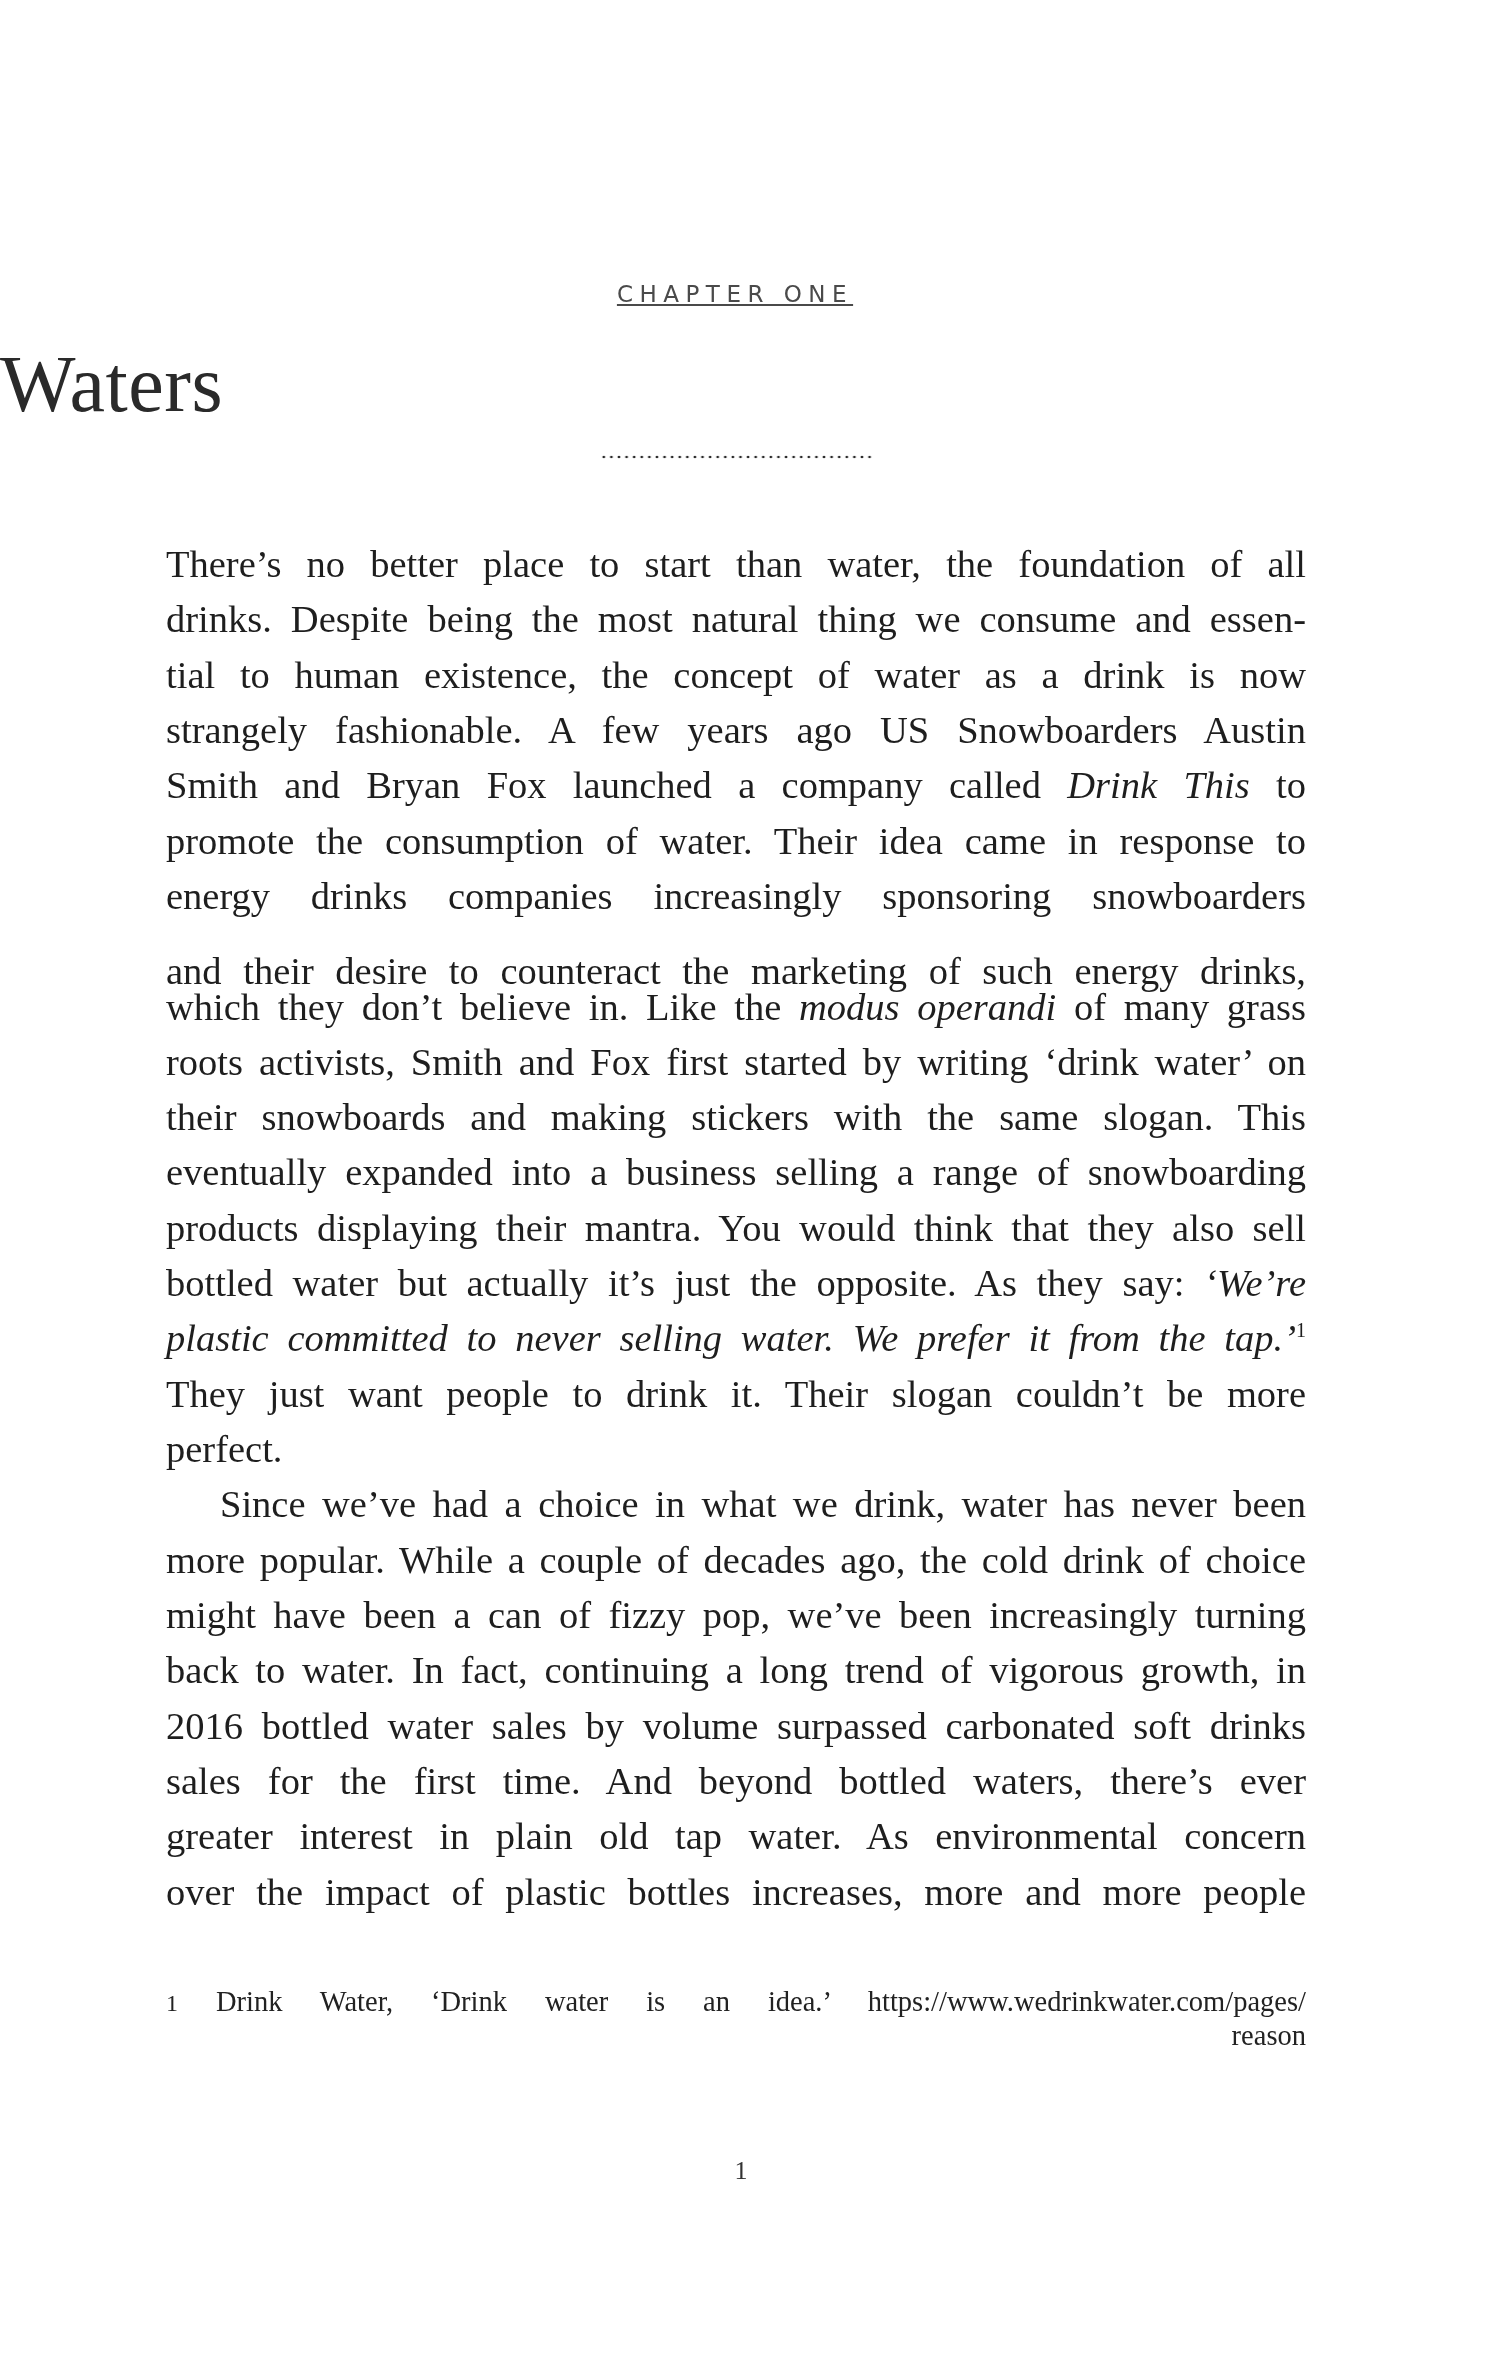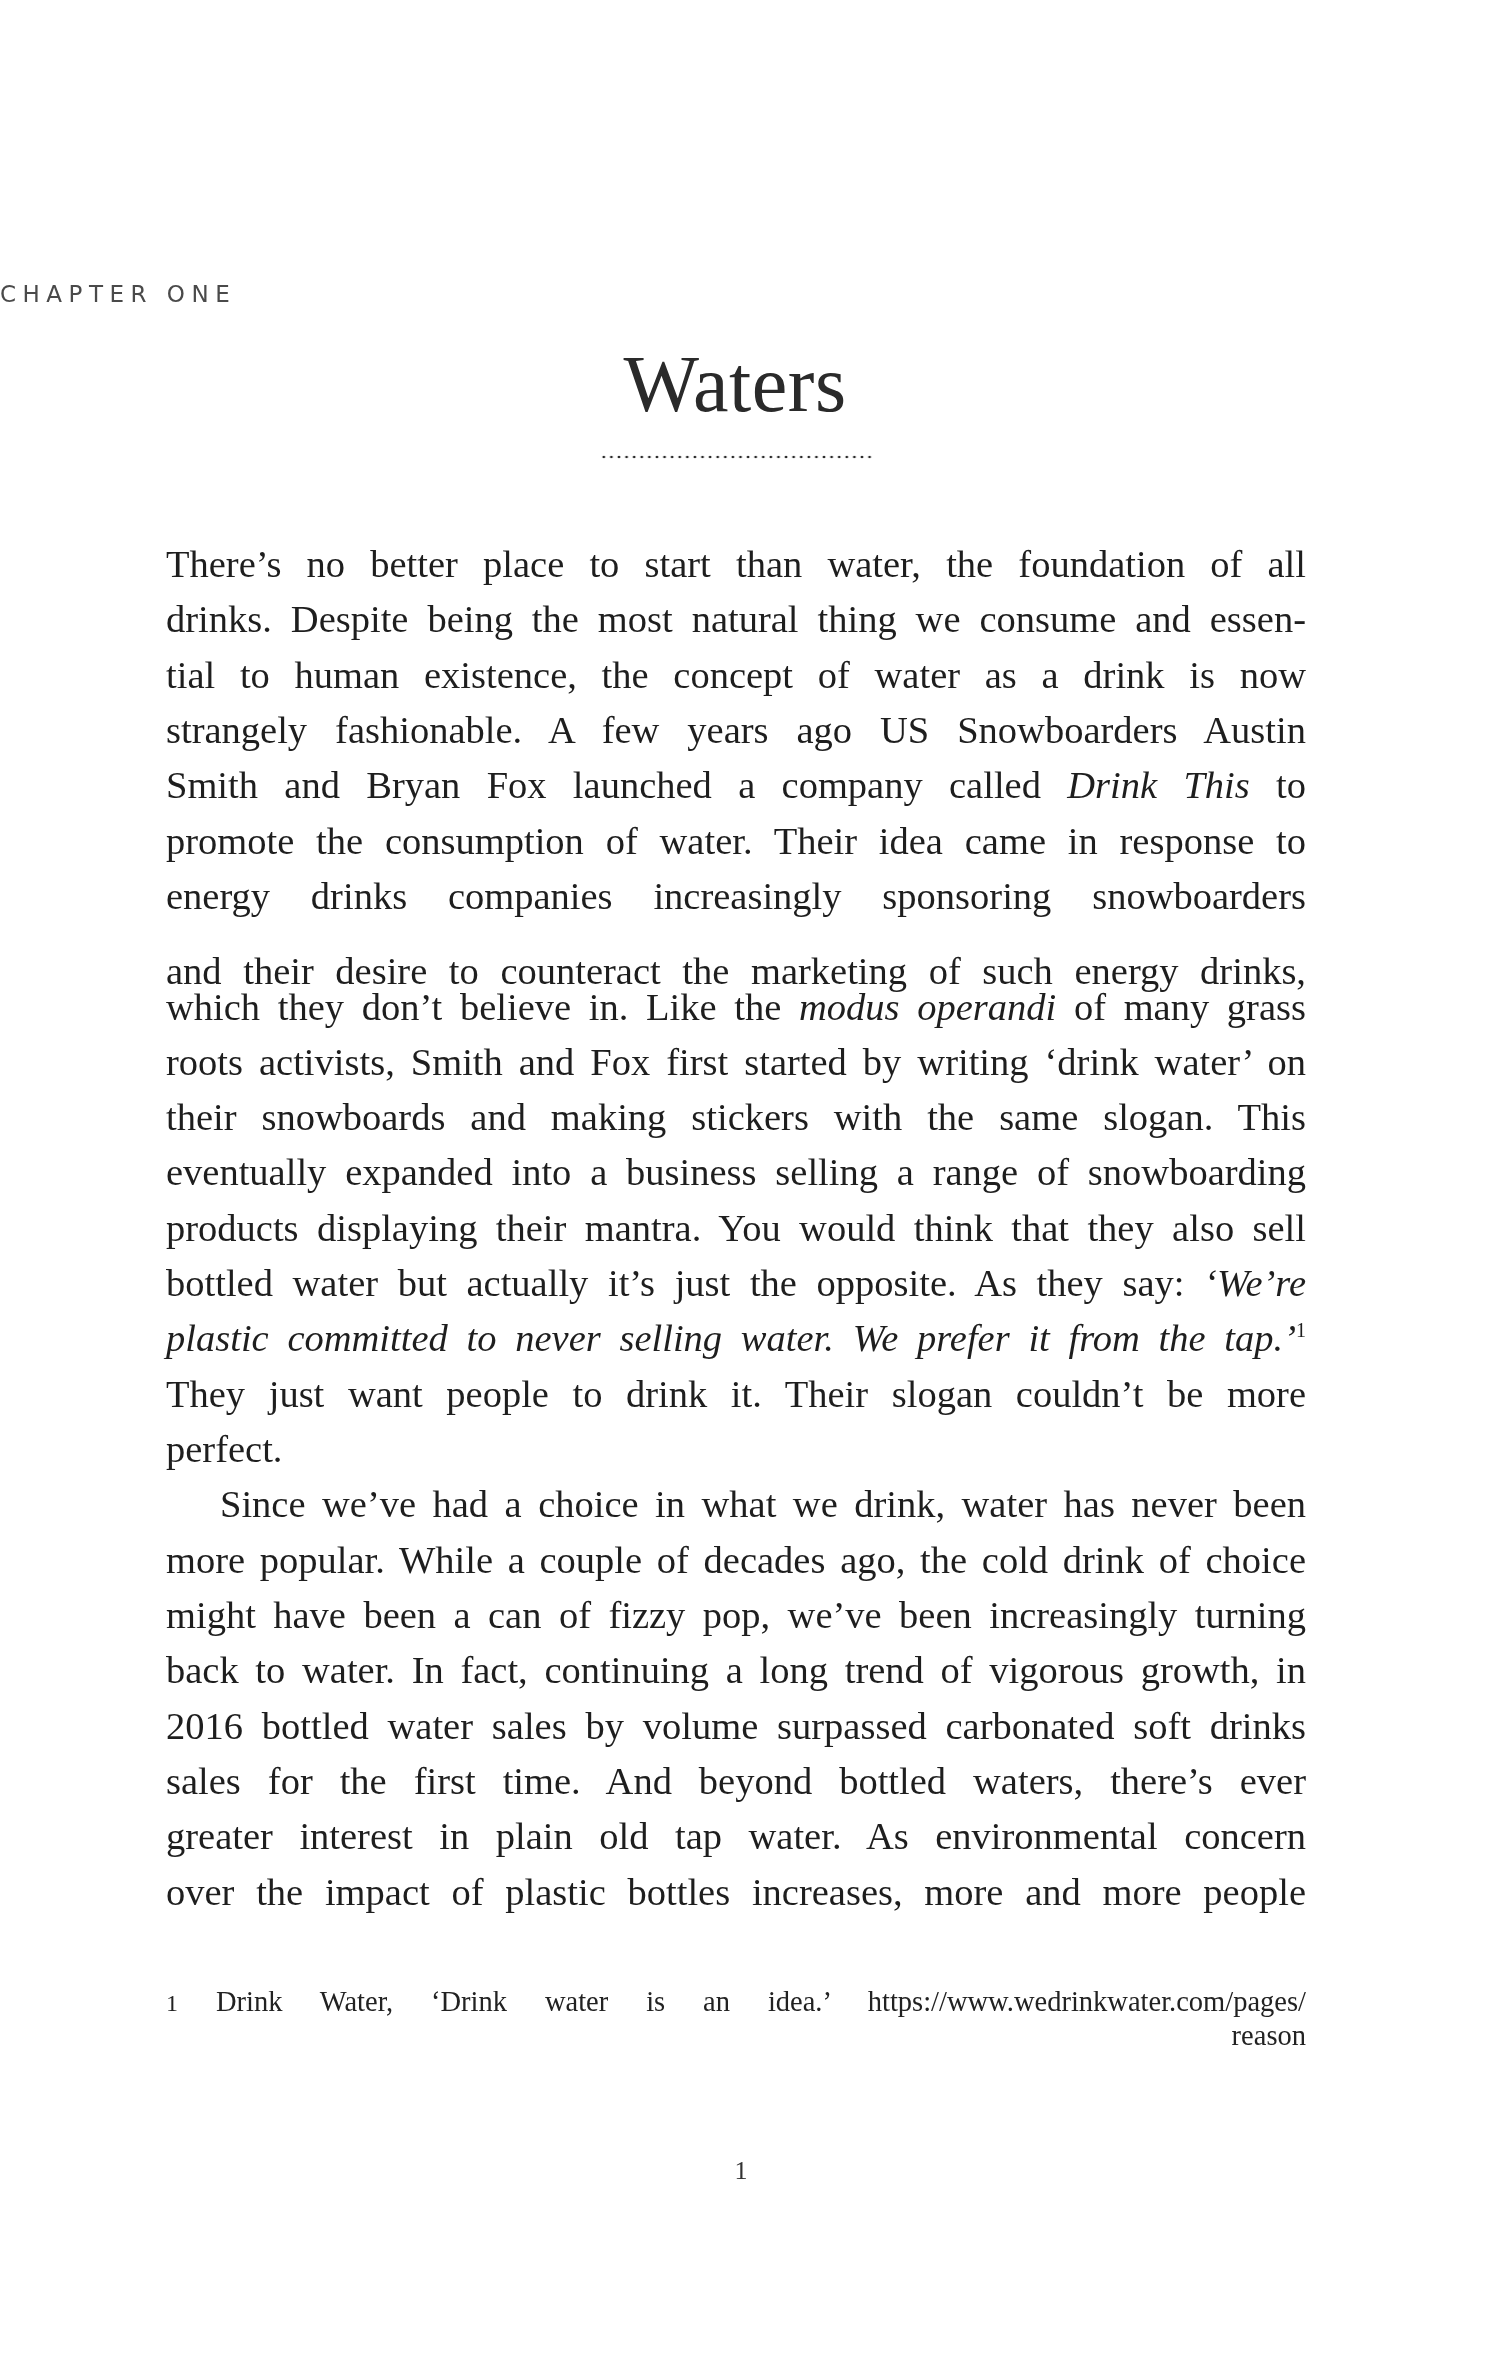--- a/index.html
+++ b/index.html
@@ -4,27 +4,28 @@
 <style>
   html, body { margin: 0; padding: 0; }
   body {
     width: 1500px; height: 2354px; background: #ffffff;
     position: relative; overflow: hidden;
     font-family: "Liberation Serif", "DejaVu Serif", serif;
     color: #1e1e1e;
   }
   .chapter-label {
     position: absolute; left: 0; width: 1470px; top: 280px;
+    text-align: center;
     font-family: "DejaVu Sans", "Liberation Sans", sans-serif;
     font-weight: normal; font-size: 23px; letter-spacing: 6.5px;
-    color: #4a4a4a; line-height: 28px;
+    color: #4a4a4a; line-height: 28px; text-decoration: underline;
   }
   .chapter-title {
     position: absolute; left: 0; width: 1470px; top: 338px;
-    text-align: center; font-size: 80px; line-height: 92px;
+    font-size: 80px; line-height: 92px;
     color: #2a2a2a; letter-spacing: 0.5px;
   }
   .title-rule {
     position: absolute; left: 600px; top: 455px; width: 272px; height: 4px;
     background-image: radial-gradient(circle, #2a2a2a 1.3px, transparent 1.6px);
     background-size: 7.6px 4px; background-repeat: repeat-x;
   }
   .body-text {
     position: absolute; left: 166px; width: 1140px; top: 0;
     font-size: 38.5px;

